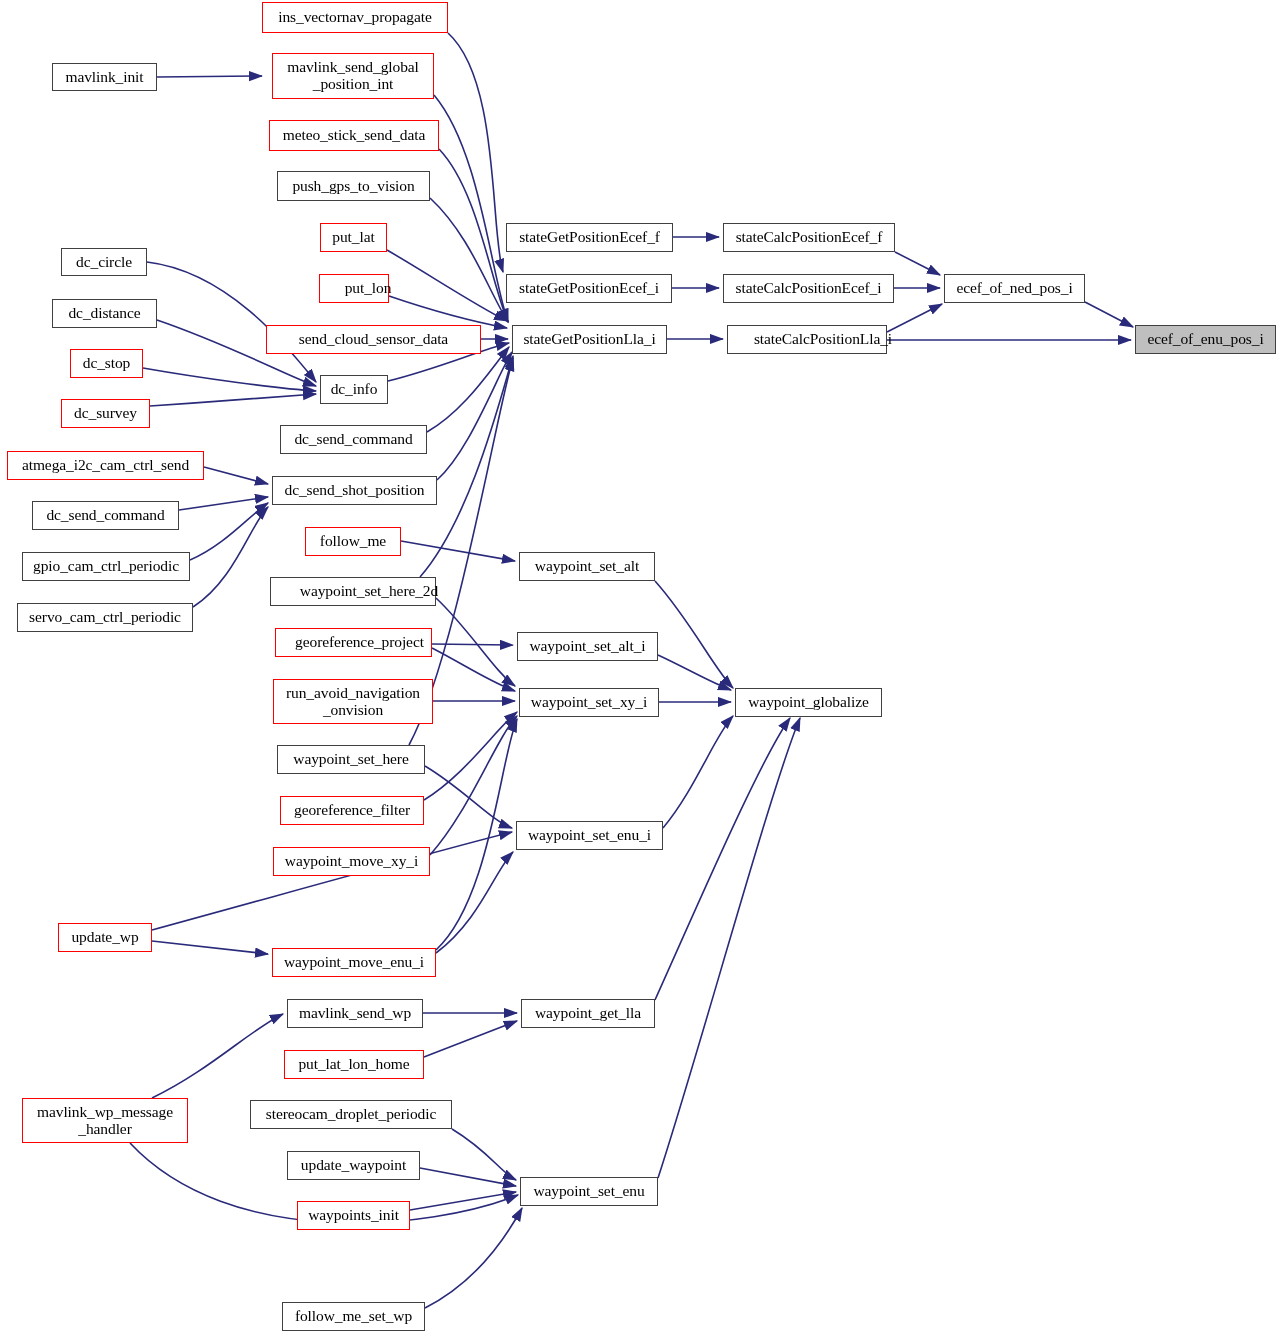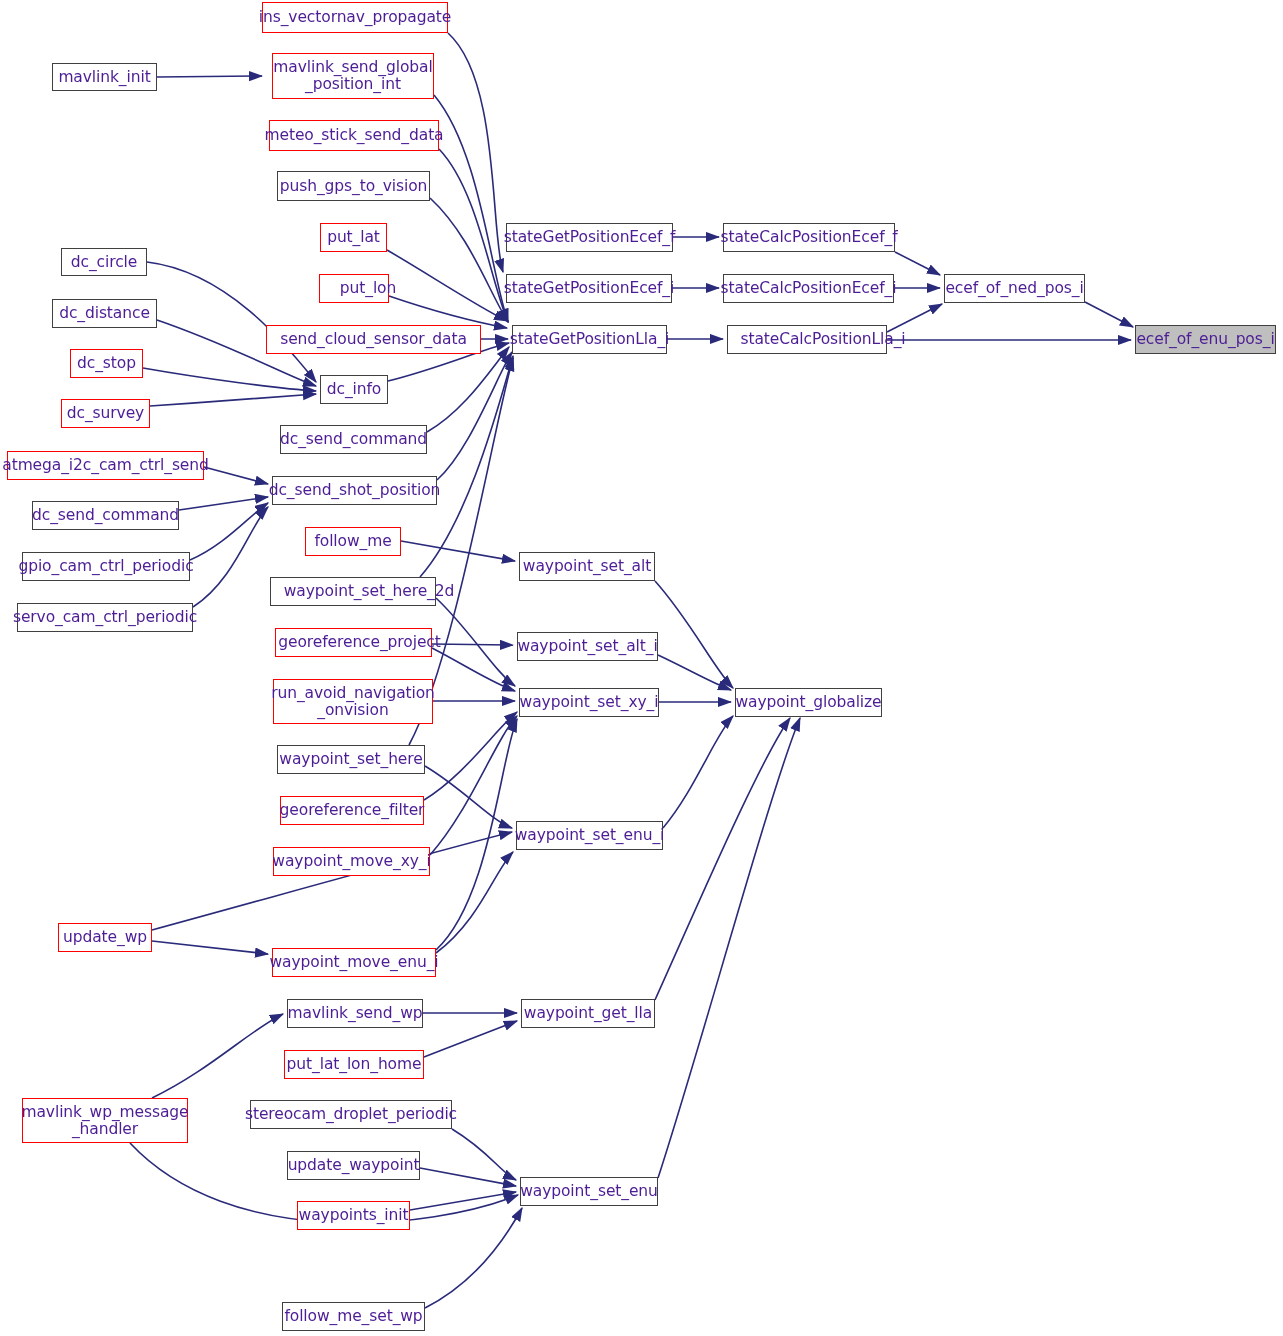--- a/index.html
+++ b/index.html
@@ -6,27 +6,28 @@
   body{font-family:"DejaVu Sans","Liberation Sans",sans-serif;}
   #graph-root{position:relative;width:1283px;height:1336px;background:#fff;overflow:hidden;}
   svg#edges{position:absolute;left:0;top:0;width:1283px;height:1336px;}
   .node{
     position:absolute;
     box-sizing:border-box;
     display:flex;align-items:center;justify-content:center;
     text-align:center;
     font-size:15.5px;
     line-height:1.08;
-    color:#4c1d95;
+    color:#000000;
     background:#ffffff;
     border:1px solid #404040;
     white-space:pre-line;
     letter-spacing:-0.1px;
     cursor:pointer;
     z-index:5;
+    font-family:Liberation Serif, serif;
   }
   .node.red{border-color:#ff0000;}
   .node.highlight{background:#bfbfbf;border-color:#404040;}
   .node .lbl{display:block;padding:0 4px;}
 </style>
 </head>
 <body>
 
 <div id="graph-root">
   <svg id="edges" viewBox="0 0 1283 1336">

